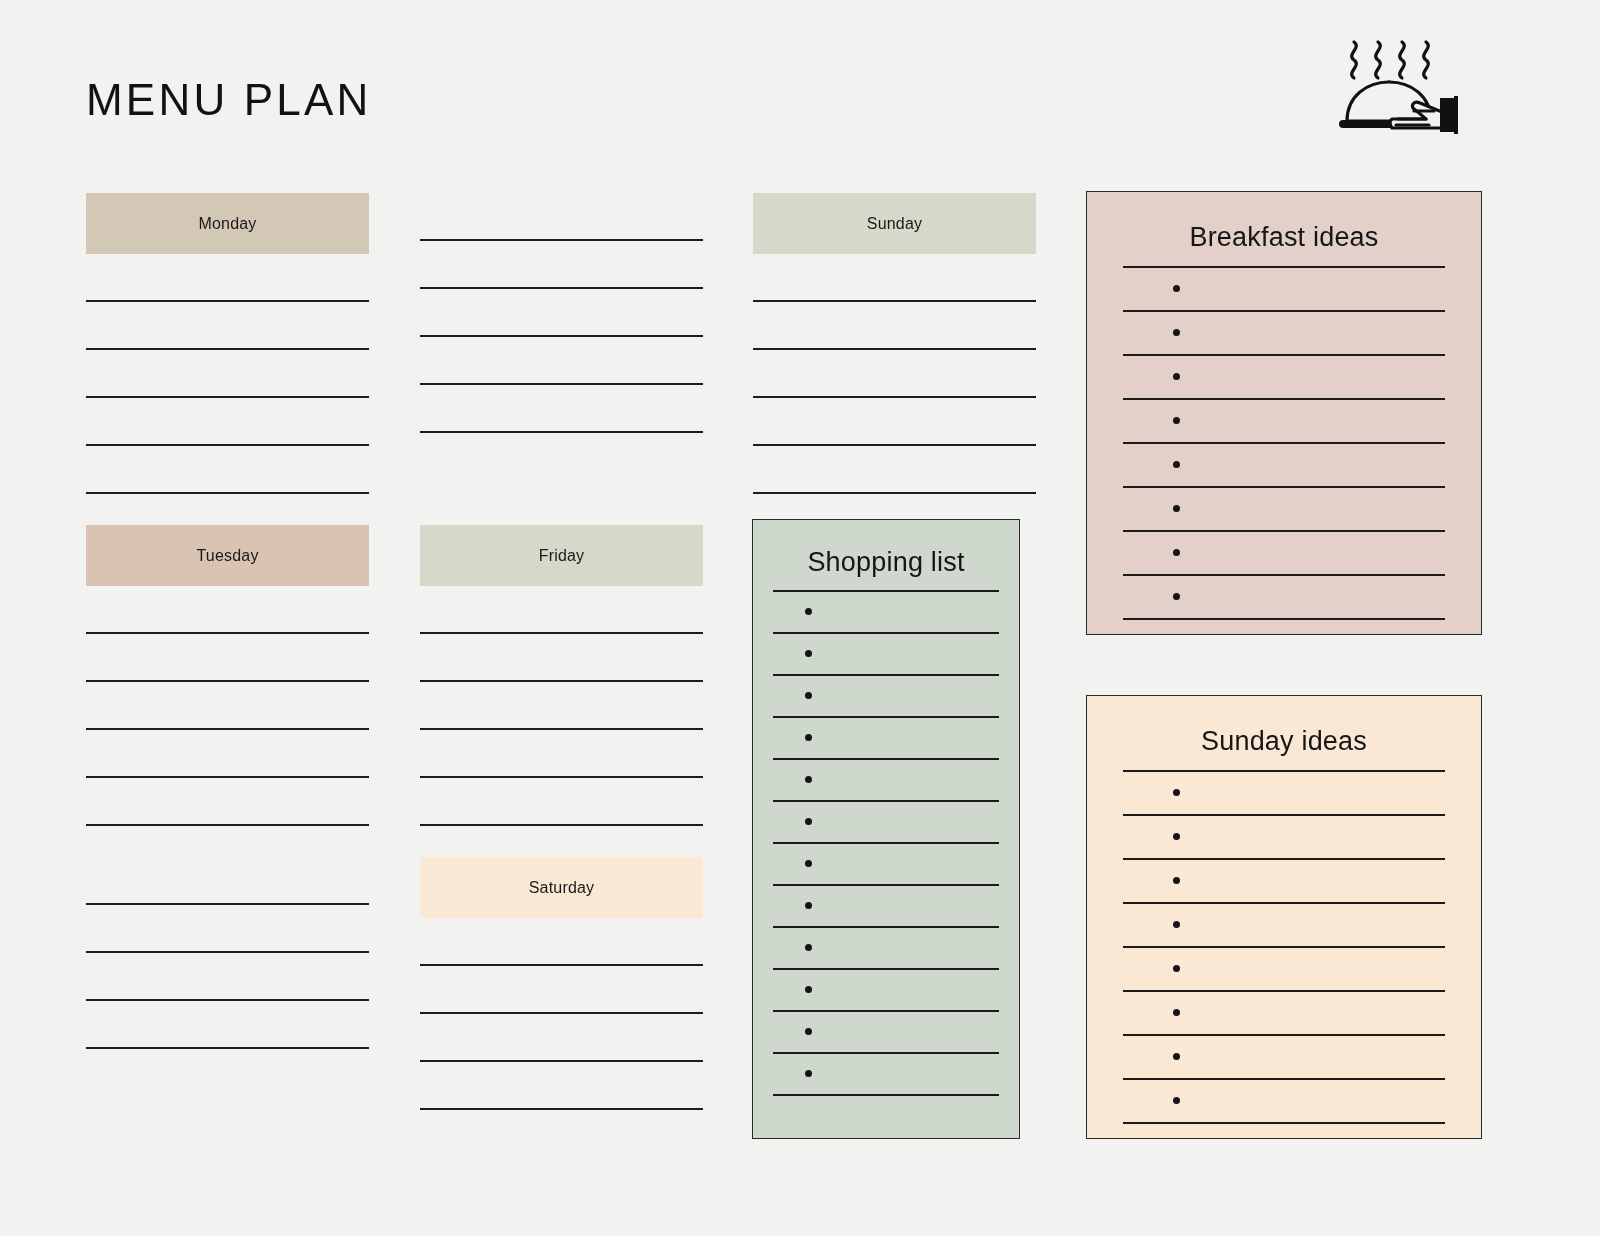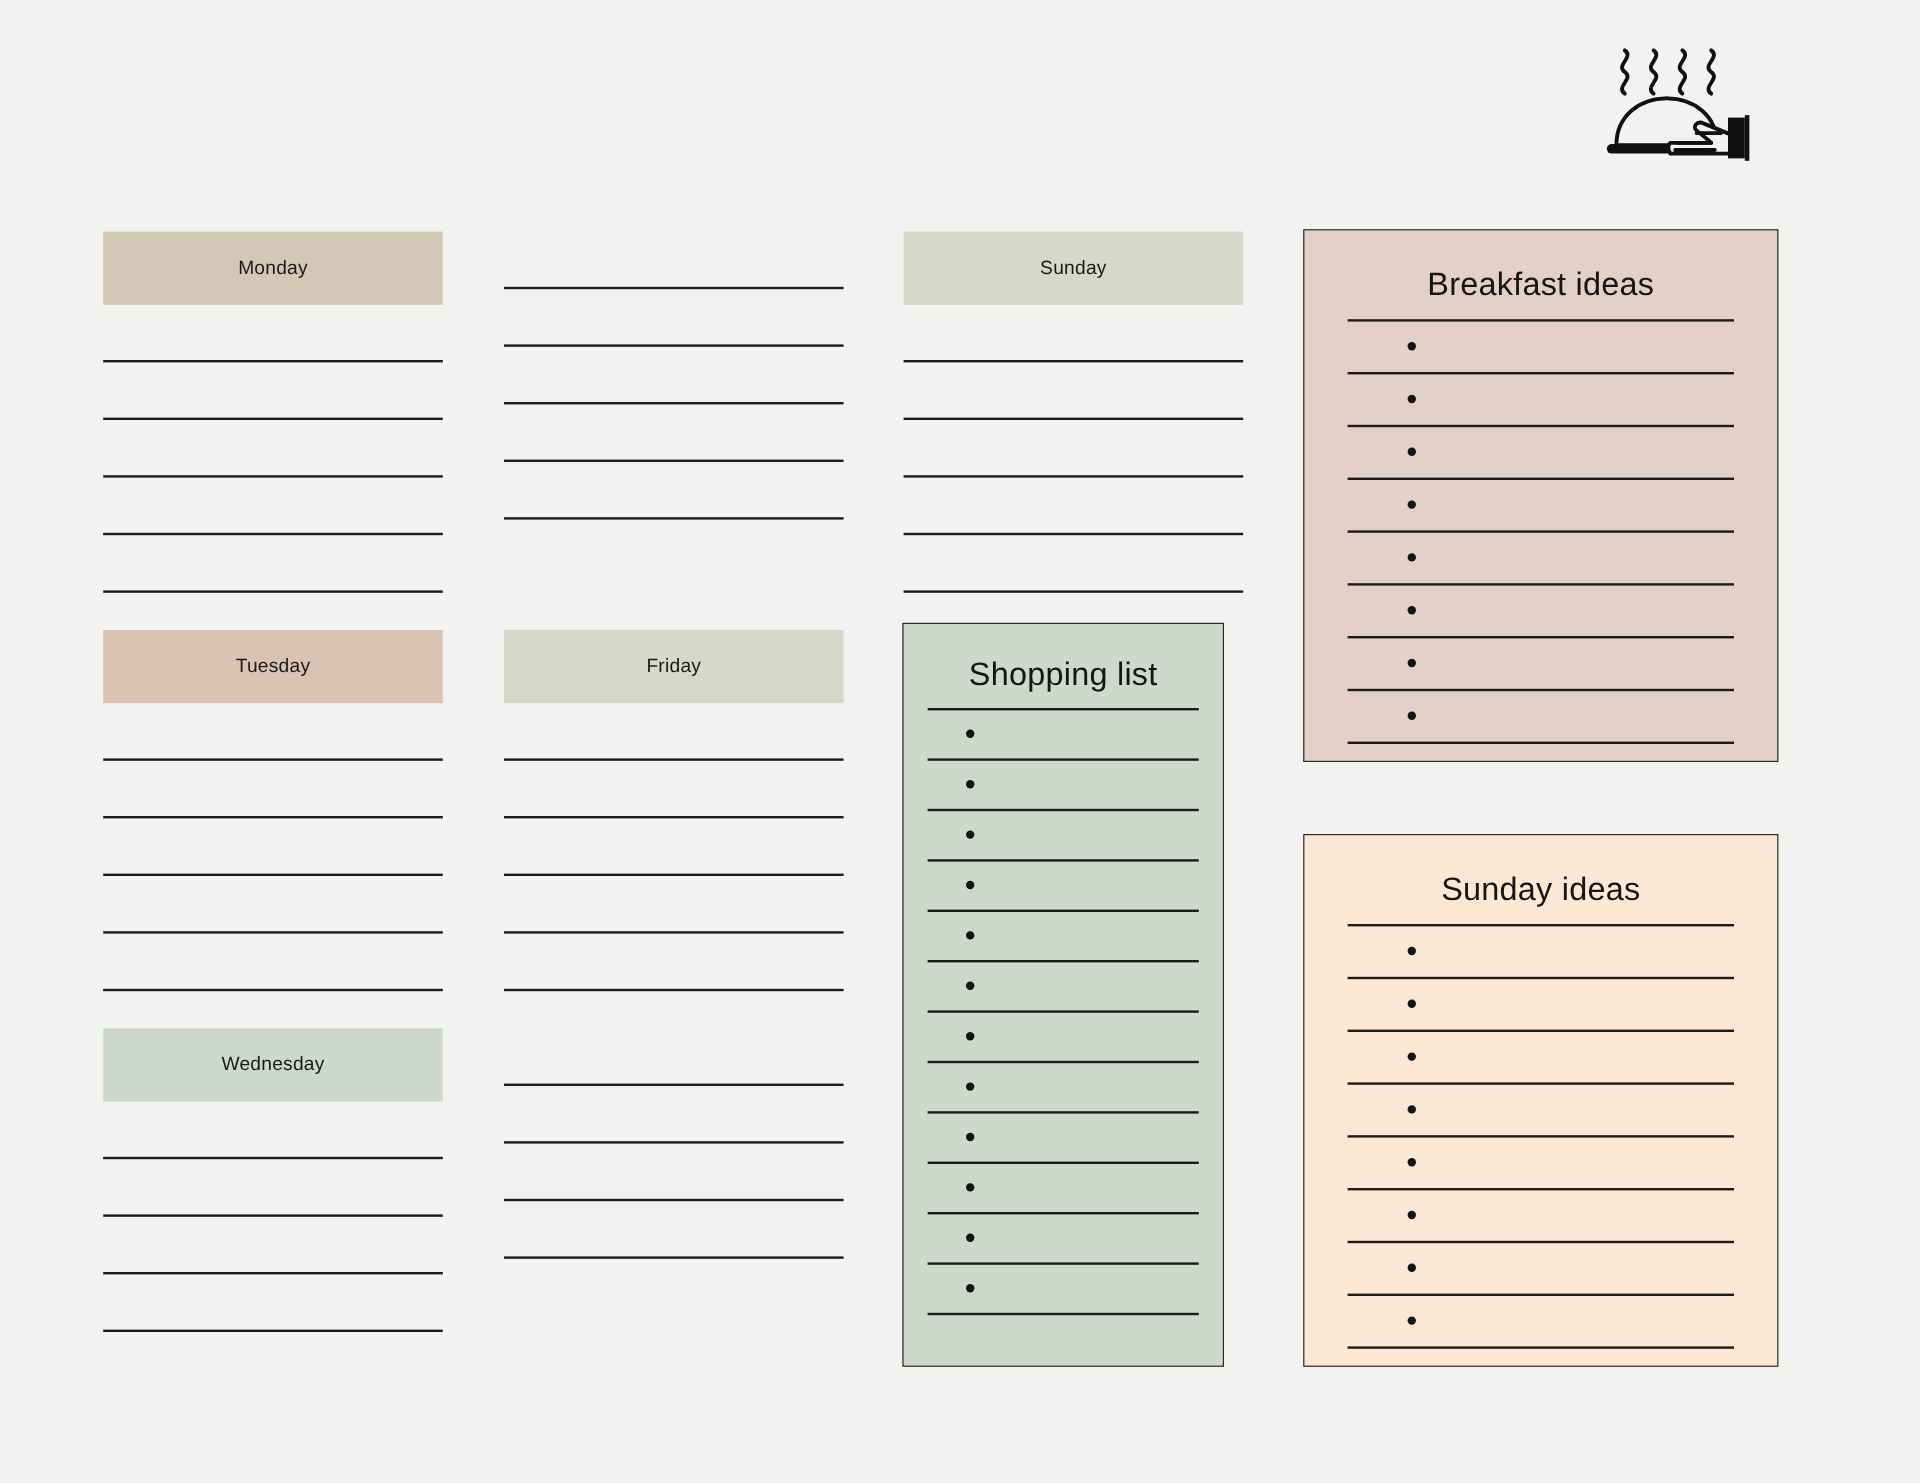--- a/index.html
+++ b/index.html
@@ -145,20 +145,21 @@
     position: absolute;
     left: 0; right: 0; bottom: 0;
     border-top: 2px solid #1c1c1c;
   }
 </style>
 </head>
 <body>
 
 <div class="page">
 
+  <h1 class="page-title">MENU PLAN</h1>
 
   <div class="cloche-icon">
     <svg viewBox="0 0 128 110" xmlns="http://www.w3.org/2000/svg">
       <g fill="none" stroke="#111" stroke-width="3.2" stroke-linecap="round">
         <path d="M24 52 C16 46,32 40,24 34 C16 28,32 22,24 16"></path>
         <path d="M48 52 C40 46,56 40,48 34 C40 28,56 22,48 16"></path>
         <path d="M72 52 C64 46,80 40,72 34 C64 28,80 22,72 16"></path>
         <path d="M96 52 C88 46,104 40,96 34 C88 28,104 22,96 16"></path>
       </g>
 
@@ -196,21 +197,20 @@
         <div class="day-header" style="background: rgb(217, 195, 179);">Tuesday</div>
         <div class="day-lines">
           <div class="write-line"></div>
           <div class="write-line"></div>
           <div class="write-line"></div>
           <div class="write-line"></div>
           <div class="write-line"></div>
         </div>
       </div>
       <div class="day-block col-1 row-3">
-        <div class="day-header" style="background: rgb(206, 216, 207);">Wednesday</div>
         <div class="day-lines">
           <div class="write-line"></div>
           <div class="write-line"></div>
           <div class="write-line"></div>
           <div class="write-line"></div>
         </div>
       </div>
       <div class="day-block col-2 row-1">
         <div class="day-lines">
           <div class="write-line"></div>
@@ -224,20 +224,21 @@
         <div class="day-header" style="background: rgb(214, 216, 201);">Friday</div>
         <div class="day-lines">
           <div class="write-line"></div>
           <div class="write-line"></div>
           <div class="write-line"></div>
           <div class="write-line"></div>
           <div class="write-line"></div>
         </div>
       </div>
       <div class="day-block col-2 row-3">
+        <div class="day-header" style="background: rgb(250, 232, 212);">Saturday</div>
         <div class="day-lines">
           <div class="write-line"></div>
           <div class="write-line"></div>
           <div class="write-line"></div>
           <div class="write-line"></div>
         </div>
       </div>
       <div class="day-block col-3 row-1">
         <div class="day-header" style="background: rgb(214, 216, 201);">Sunday</div>
         <div class="day-lines">

